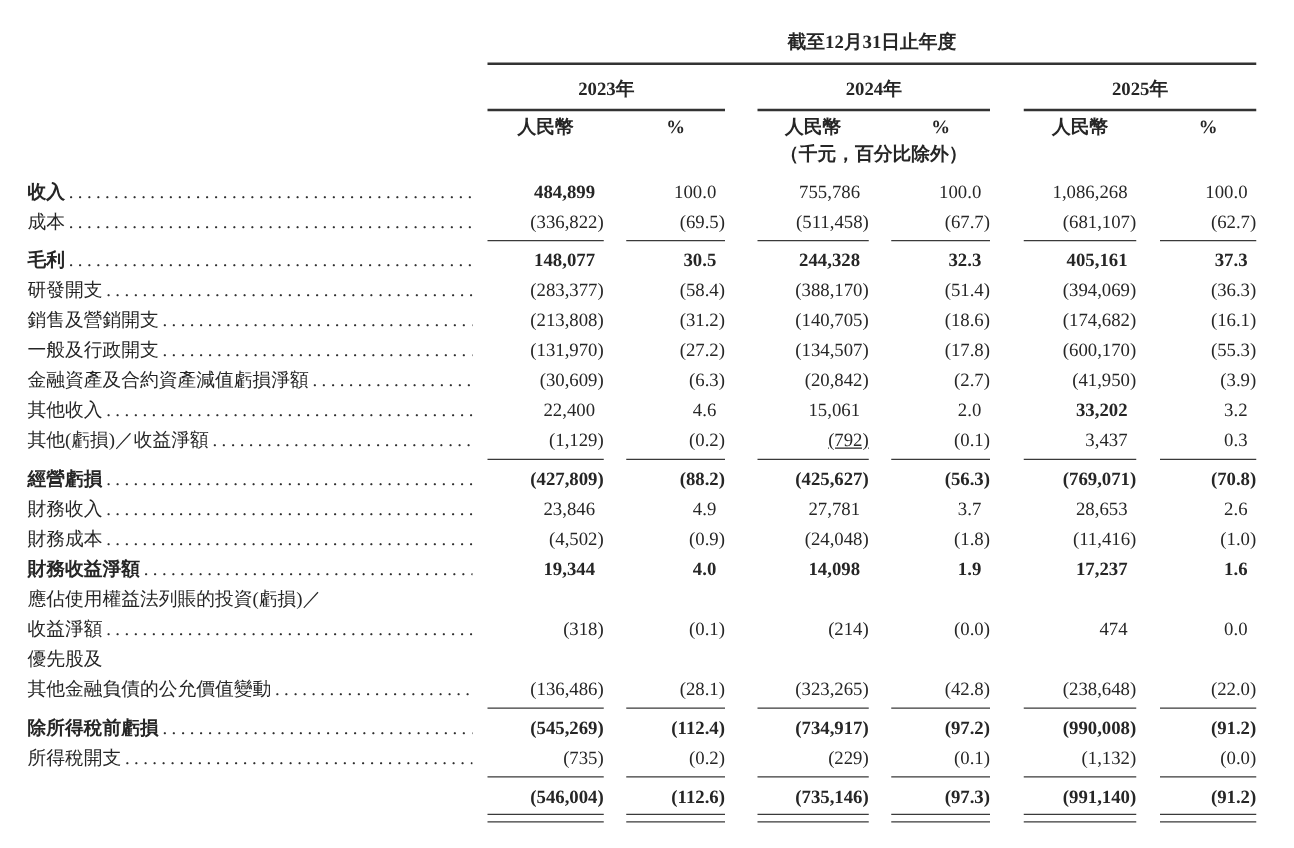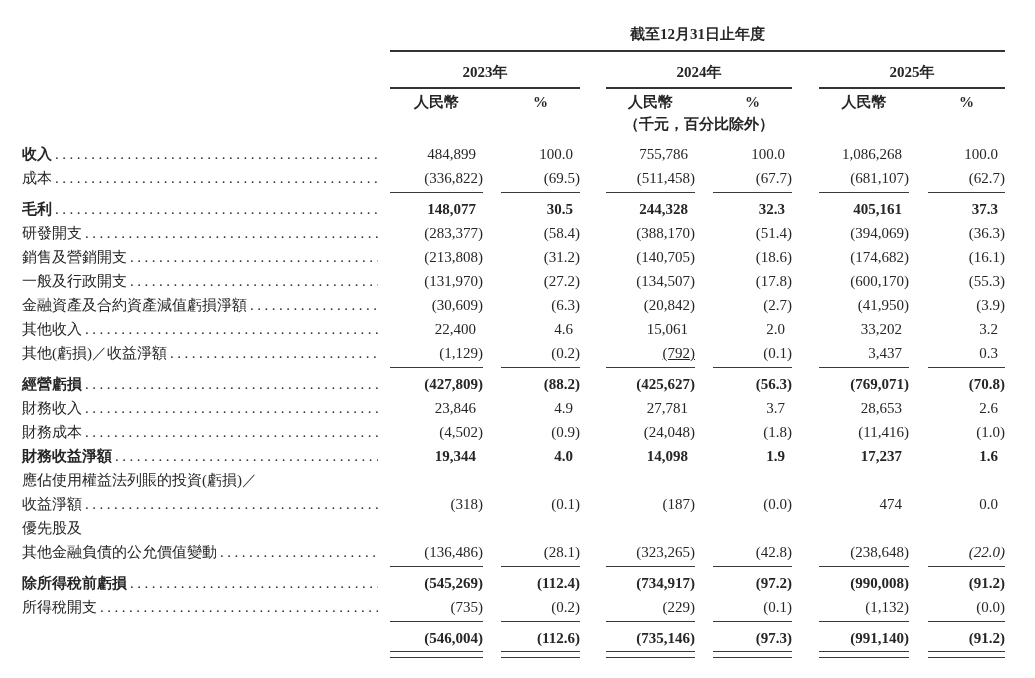--- a/index.html
+++ b/index.html
@@ -88,21 +88,21 @@
   <div class="grid unit-row">
     <div class="unit">（千元，百分比除外）</div>
   </div>
 
   <div id="rows">
       <div class="grid row bl">
         <div class="label">
           <span class="lab-text">收入</span>
           <span class="dots"></span>
         </div>
-        <div class="cell pad" style="grid-area: 1 / 2;">484,899</div>
+        <div class="cell pad" style="grid-area: 1 / 2; font-weight: bold;">484,899</div>
         <div class="cell pad" style="grid-area: 1 / 4;">100.0</div>
         <div class="cell pad" style="grid-area: 1 / 6;">755,786</div>
         <div class="cell pad" style="grid-area: 1 / 8;">100.0</div>
         <div class="cell pad" style="grid-area: 1 / 10;">1,086,268</div>
         <div class="cell pad" style="grid-area: 1 / 12;">100.0</div>
       </div>
       <div class="grid row">
         <div class="label">
           <span class="lab-text">成本</span>
           <span class="dots"></span>
@@ -184,21 +184,21 @@
       </div>
       <div class="grid row">
         <div class="label">
           <span class="lab-text">其他收入</span>
           <span class="dots"></span>
         </div>
         <div class="cell pad" style="grid-area: 1 / 2;">22,400</div>
         <div class="cell pad" style="grid-area: 1 / 4;">4.6</div>
         <div class="cell pad" style="grid-area: 1 / 6;">15,061</div>
         <div class="cell pad" style="grid-area: 1 / 8;">2.0</div>
-        <div class="cell pad" style="grid-area: 1 / 10;">33,202</div>
+        <div class="cell pad" style="grid-area: 1 / 10; font-weight: bold;">33,202</div>
         <div class="cell pad" style="grid-area: 1 / 12;">3.2</div>
       </div>
       <div class="grid row">
         <div class="label">
           <span class="lab-text">其他(虧損)／收益淨額</span>
           <span class="dots"></span>
         </div>
         <div class="cell" style="grid-area: 1 / 2;">(1,129)</div>
         <div class="cell" style="grid-area: 1 / 4;">(0.2)</div>
         <div class="cell" style="grid-area: 1 / 6; text-decoration: underline;">(792)</div>
@@ -267,41 +267,41 @@
           <span class="lab-text">應佔使用權益法列賬的投資(虧損)／</span>
         </div>
       </div>
       <div class="grid row">
         <div class="label indent">
           <span class="lab-text">收益淨額</span>
           <span class="dots"></span>
         </div>
         <div class="cell" style="grid-area: 1 / 2;">(318)</div>
         <div class="cell" style="grid-area: 1 / 4;">(0.1)</div>
-        <div class="cell" style="grid-area: 1 / 6;">(187)</div>
+        <div class="cell" style="grid-area: 1 / 6;">(214)</div>
         <div class="cell" style="grid-area: 1 / 8;">(0.0)</div>
         <div class="cell pad" style="grid-area: 1 / 10;">474</div>
         <div class="cell pad" style="grid-area: 1 / 12;">0.0</div>
       </div>
       <div class="grid row">
         <div class="label">
           <span class="lab-text">優先股及</span>
         </div>
       </div>
       <div class="grid row">
         <div class="label indent">
           <span class="lab-text">其他金融負債的公允價值變動</span>
           <span class="dots"></span>
         </div>
         <div class="cell" style="grid-area: 1 / 2;">(136,486)</div>
         <div class="cell" style="grid-area: 1 / 4;">(28.1)</div>
         <div class="cell" style="grid-area: 1 / 6;">(323,265)</div>
         <div class="cell" style="grid-area: 1 / 8;">(42.8)</div>
         <div class="cell" style="grid-area: 1 / 10;">(238,648)</div>
-        <div class="cell" style="grid-area: 1 / 12; font-style: italic;">(22.0)</div>
+        <div class="cell" style="grid-area: 1 / 12;">(22.0)</div>
       </div>
       <div class="grid rule-row">
         <div class="seg" style="grid-area: 1 / 2;"></div>
         <div class="seg" style="grid-area: 1 / 4;"></div>
         <div class="seg" style="grid-area: 1 / 6;"></div>
         <div class="seg" style="grid-area: 1 / 8;"></div>
         <div class="seg" style="grid-area: 1 / 10;"></div>
         <div class="seg" style="grid-area: 1 / 12;"></div>
       </div>
       <div class="grid row bv bl">

